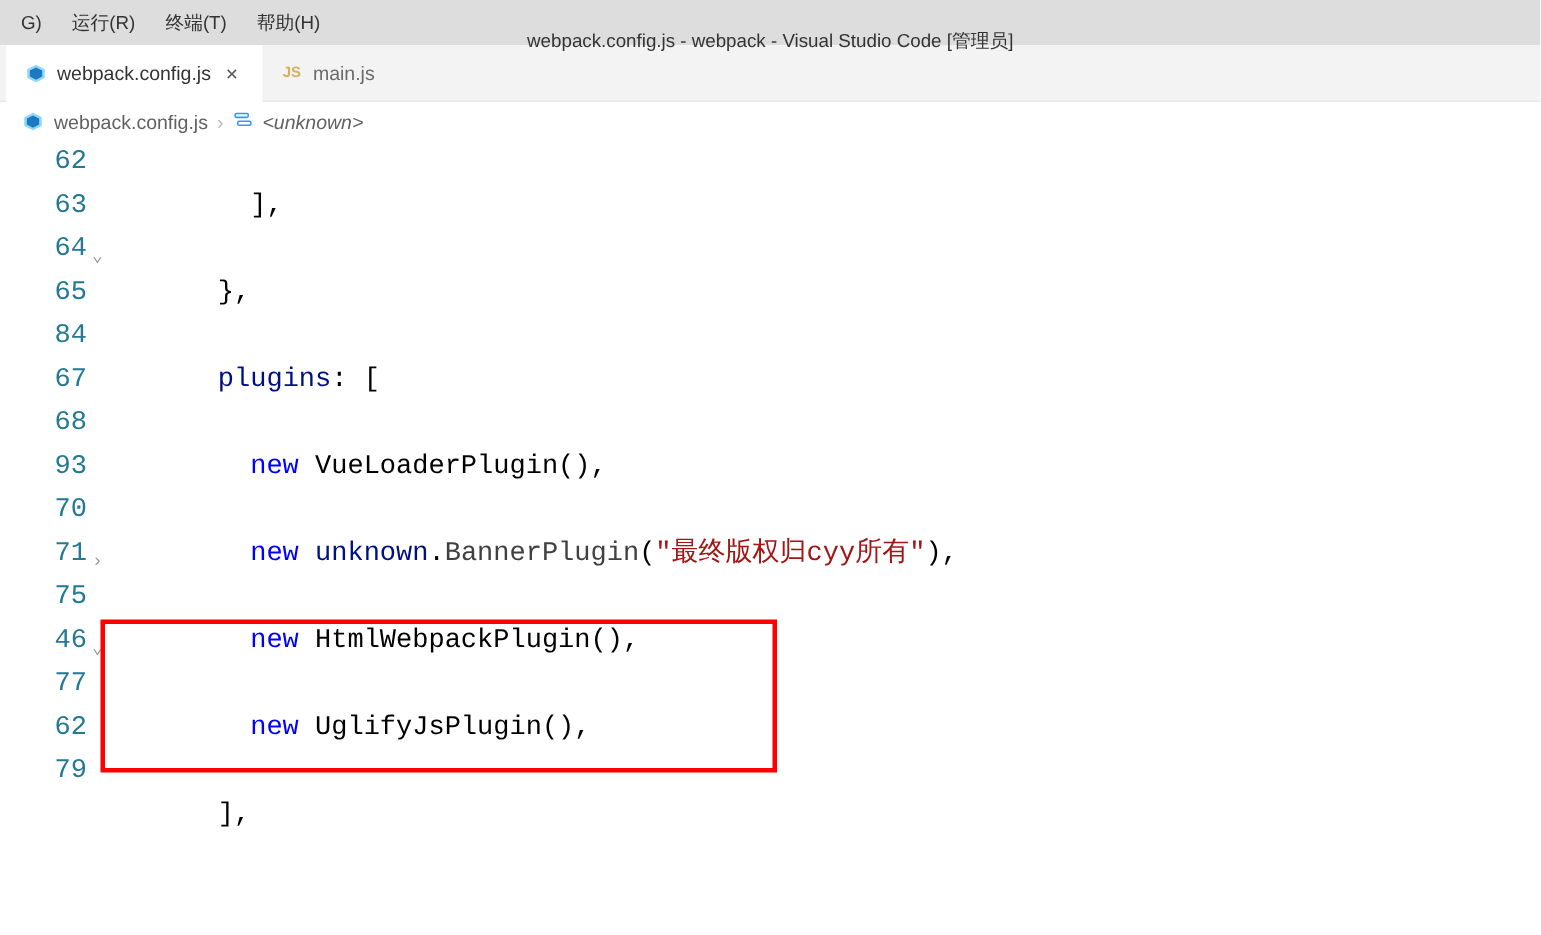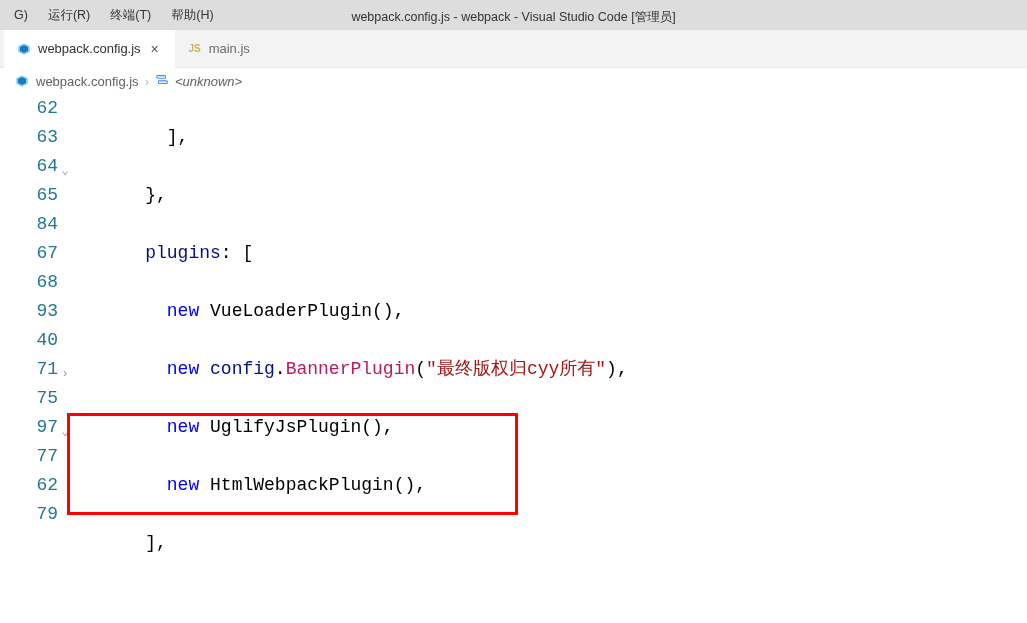--- a/index.html
+++ b/index.html
@@ -21,21 +21,21 @@
       gap: 4px;
     }
     .menubar-item {
       padding: 4px 8px;
       color: #333;
       cursor: default;
       font-size: 12.5px;
     }
     .title-area {
       position: absolute;
-      top: 2px;
+      top: 12px;
       left: 0;
       right: 0;
       height: 30px;
       display: flex;
       align-items: center;
       justify-content: center;
       pointer-events: none;
       background: transparent;
       font-size: 12.5px;
       color: #333;
@@ -119,21 +119,21 @@
       text-align: center;
     }
     .code {
       padding-left: 28px;
       position: relative;
       white-space: pre;
     }
     .code .line { height: 29px; }
     .tok-new { color: #0000ff; text-align: center; }
     .tok-type { color: #000000; }
-    .tok-func { color: #be185d; }
+    .tok-func { color: #404040; }
     .tok-prop { color: #001080; }
     .tok-comment { color: #008000; }
     .tok-string { color: #a31515; }
     .tok-punct { color: #000; }
     .redbox {
       position: absolute;
       border: 3px solid #ff0000;
       pointer-events: none;
     }
     .webpack-icon {
@@ -198,36 +198,36 @@
 <div class="editor">
   <div class="gutter">
     <div class="ln">62</div>
     <div class="ln">63</div>
     <div class="ln"><span>64</span><span class="fold">⌄</span></div>
     <div class="ln">65</div>
     <div class="ln">84</div>
     <div class="ln">67</div>
     <div class="ln">68</div>
     <div class="ln">93</div>
-    <div class="ln">40</div>
+    <div class="ln">70</div>
     <div class="ln"><span>71</span><span class="fold">›</span></div>
     <div class="ln">75</div>
-    <div class="ln"><span>97</span><span class="fold">⌄</span></div>
+    <div class="ln"><span>46</span><span class="fold">⌄</span></div>
     <div class="ln">77</div>
     <div class="ln">62</div>
     <div class="ln">79</div>
   </div>
   <div class="code">
 <div class="line"><span class="tok-punct">      ],</span></div>
 <div class="line"><span class="tok-punct">    },</span></div>
 <div class="line">    <span class="tok-prop">plugins</span><span class="tok-punct">: [</span></div>
 <div class="line">      <span class="tok-new">new</span> <span class="tok-type">VueLoaderPlugin</span><span class="tok-punct">(),</span></div>
-<div class="line">      <span class="tok-new">new</span> <span class="tok-prop">config</span><span class="tok-punct">.</span><span class="tok-func">BannerPlugin</span><span class="tok-punct">(</span><span class="tok-string">"最终版权归cyy所有"</span><span class="tok-punct">),</span></div>
+<div class="line">      <span class="tok-new">new</span> <span class="tok-prop">unknown</span><span class="tok-punct">.</span><span class="tok-func">BannerPlugin</span><span class="tok-punct">(</span><span class="tok-string">"最终版权归cyy所有"</span><span class="tok-punct">),</span></div>
+<div class="line">      <span class="tok-new">new</span> <span class="tok-type">HtmlWebpackPlugin</span><span class="tok-punct">(),</span></div>
 <div class="line">      <span class="tok-new">new</span> <span class="tok-type">UglifyJsPlugin</span><span class="tok-punct">(),</span></div>
-<div class="line">      <span class="tok-new">new</span> <span class="tok-type">HtmlWebpackPlugin</span><span class="tok-punct">(),</span></div>
 <div class="line"><span class="tok-punct">    ],</span></div>
 
 
 
 
 
 
     <div class="redbox" style="left:-7px; top:319px; width:451px; height:102px;"></div>
   </div>
 </div>

